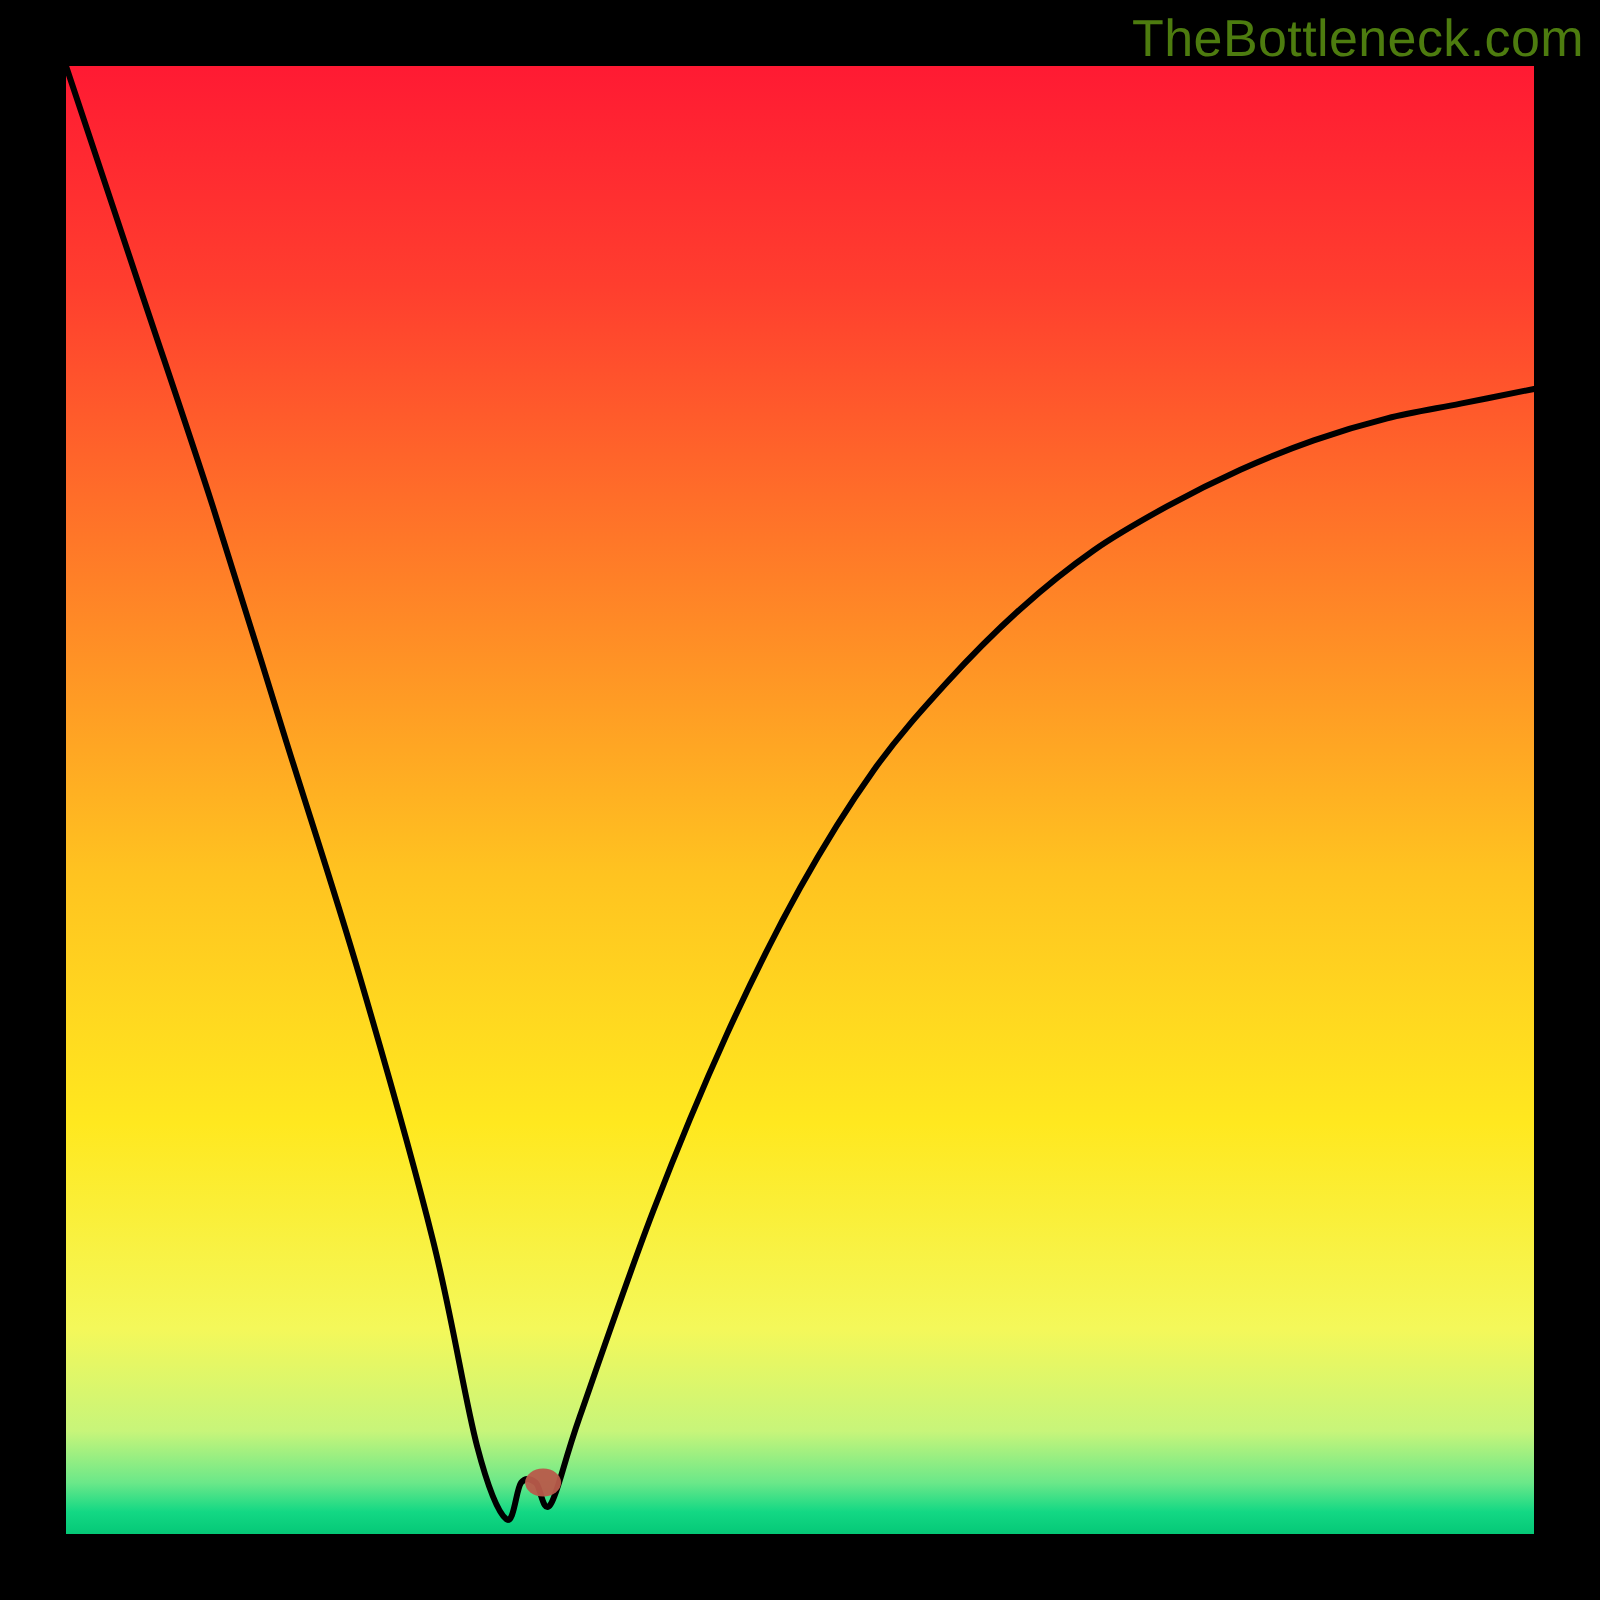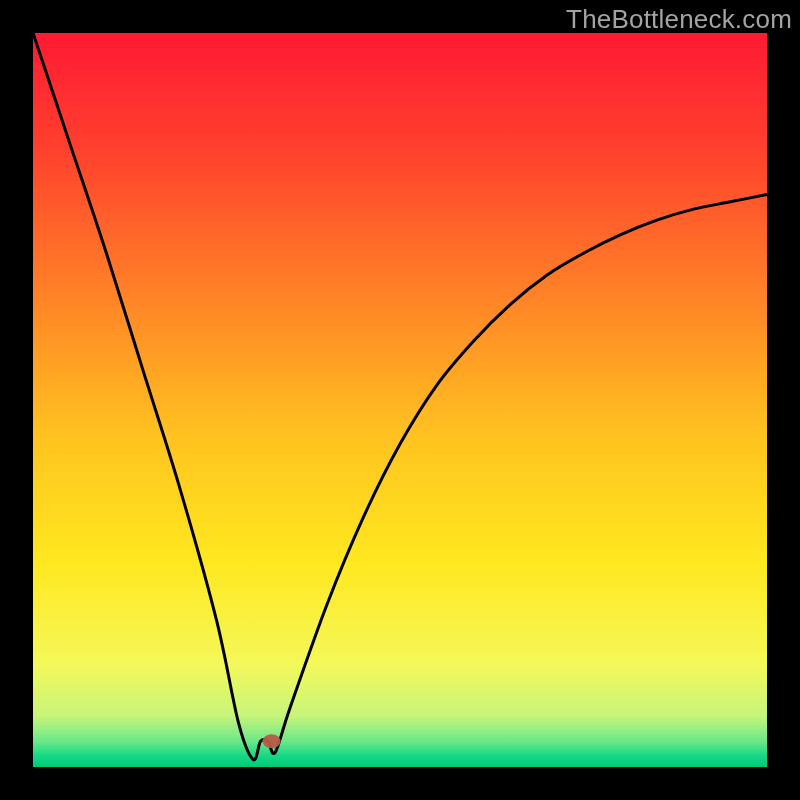--- a/index.html
+++ b/index.html
@@ -14,21 +14,21 @@
   .frame {
     position: relative;
     width: 800px;
     height: 800px;
     background: #000;
   }
   .attribution {
     position: absolute;
     top: 4px;
     right: 8px;
-    color: #a3a3a3;
+    color: #4d7c0f;
     font-size: 26px;
     font-weight: 400;
     letter-spacing: 0.2px;
     z-index: 2;
   }
   svg {
     display: block;
   }
 </style>
 </head>

